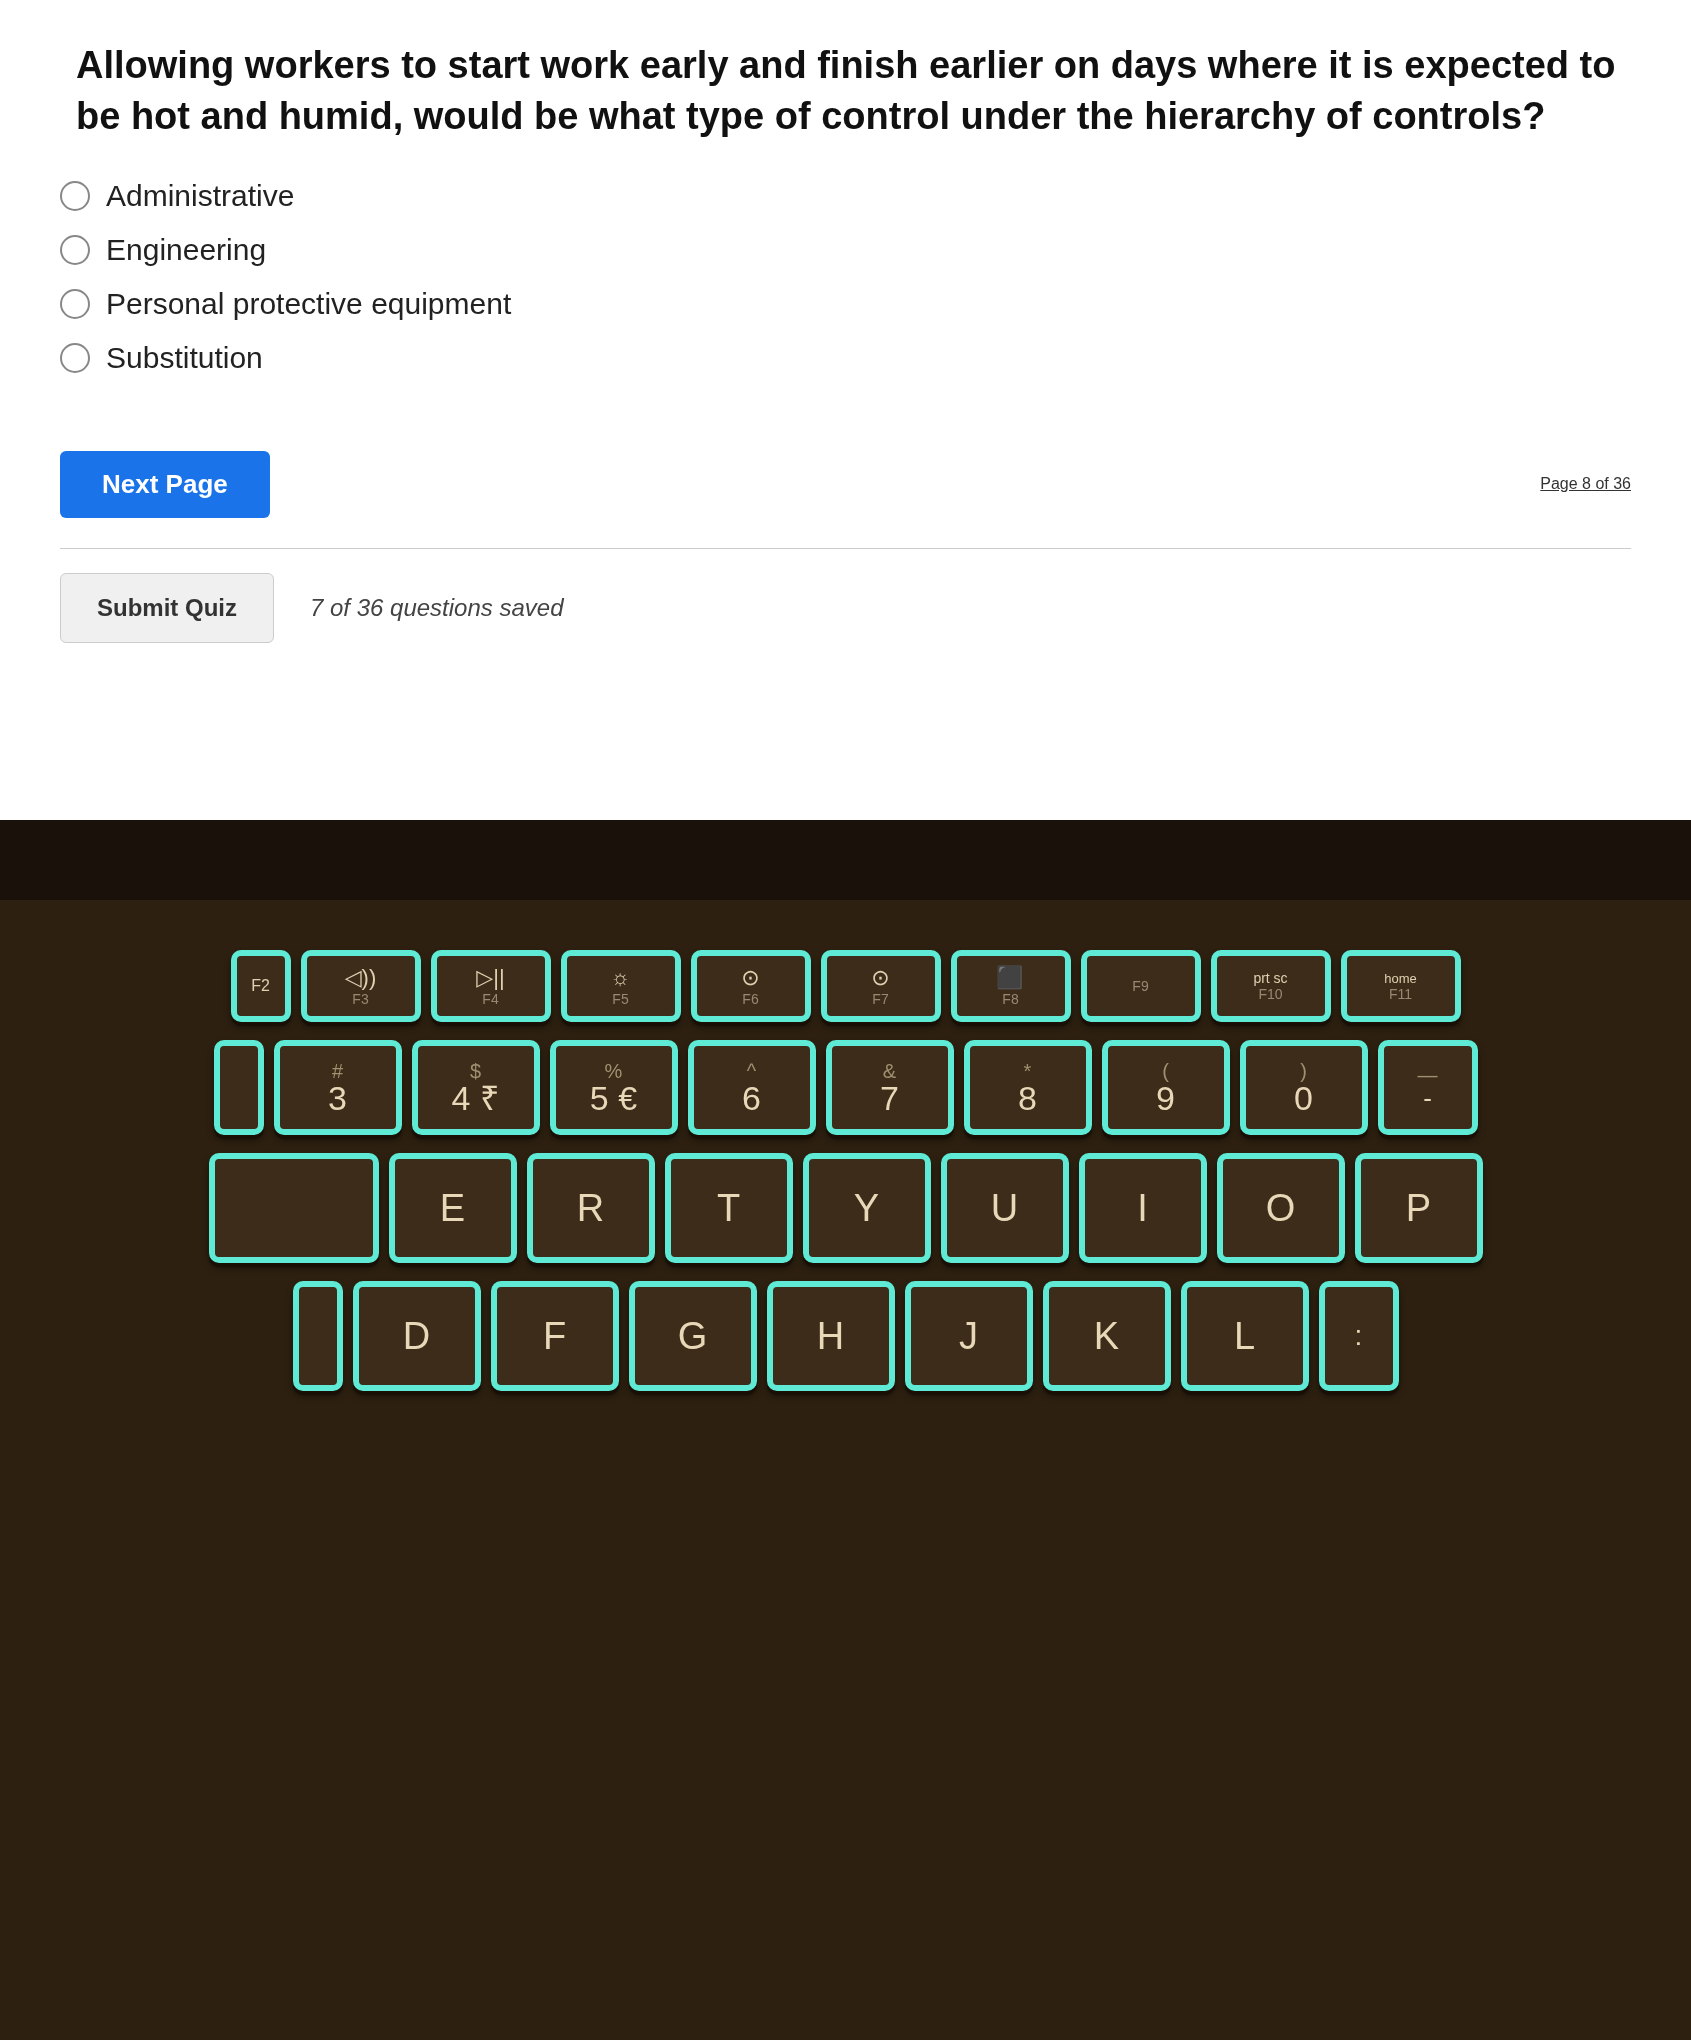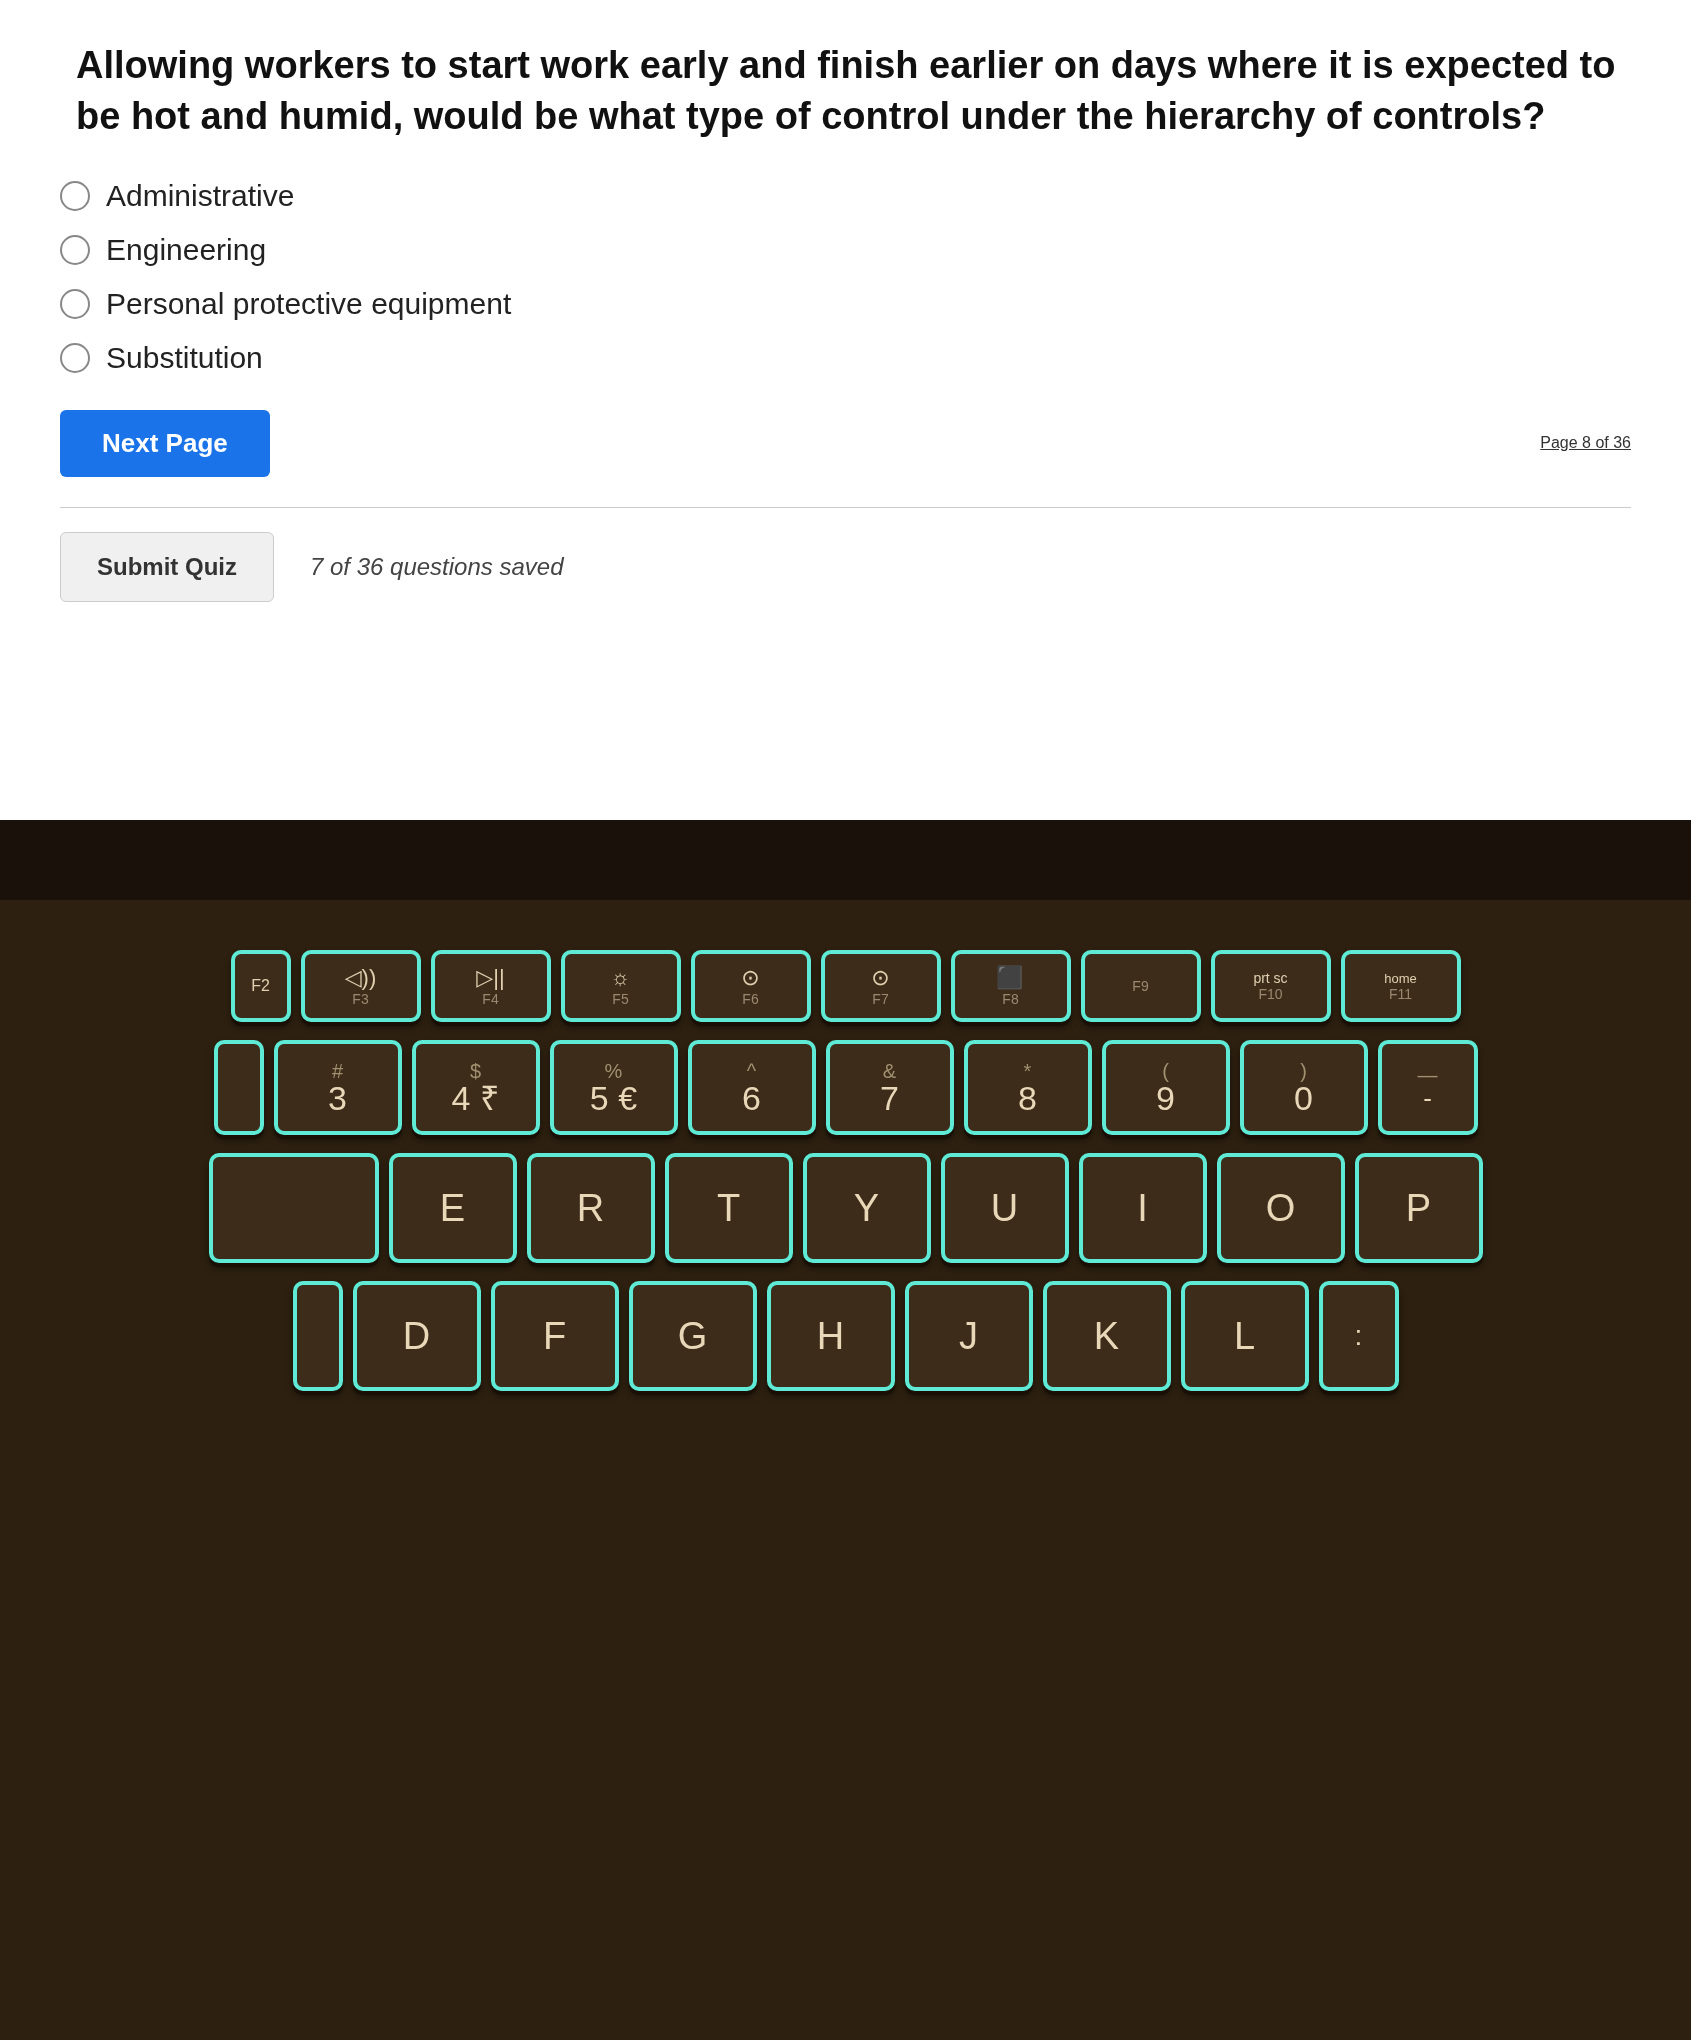--- a/index.html
+++ b/index.html
@@ -26,21 +26,21 @@
       line-height: 1.35;
       color: #111111;
       margin-bottom: 36px;
       margin-left: 16px;
     }
 
     .options {
       display: flex;
       flex-direction: column;
       gap: 20px;
-      margin-bottom: 35px;
+      margin-bottom: 76px;
     }
 
     .option-item {
       display: flex;
       align-items: center;
       gap: 16px;
       cursor: pointer;
     }
 
     .radio-circle {
@@ -132,21 +132,21 @@
     
     .key-row {
       display: flex;
       gap: 10px;
       justify-content: center;
       align-items: center;
     }
 
     .key {
       background: #3d2c1a;
-      border: 4px solid #5eead4;
+      border: 6px solid #5eead4;
       border-radius: 10px;
       color: #e0d0b0;
       display: flex;
       flex-direction: column;
       align-items: center;
       justify-content: center;
       cursor: pointer;
       position: relative;
       box-shadow: 0 4px 0 #1a0f05, 0 5px 6px rgba(0,0,0,0.5);
     }

